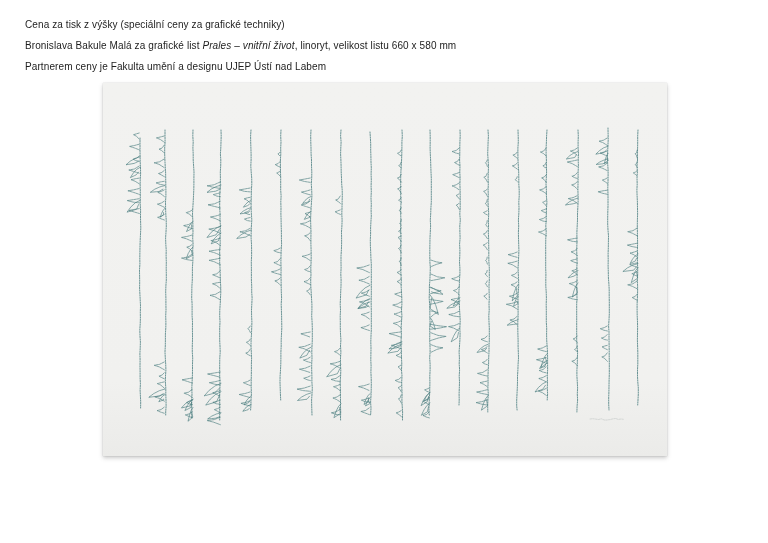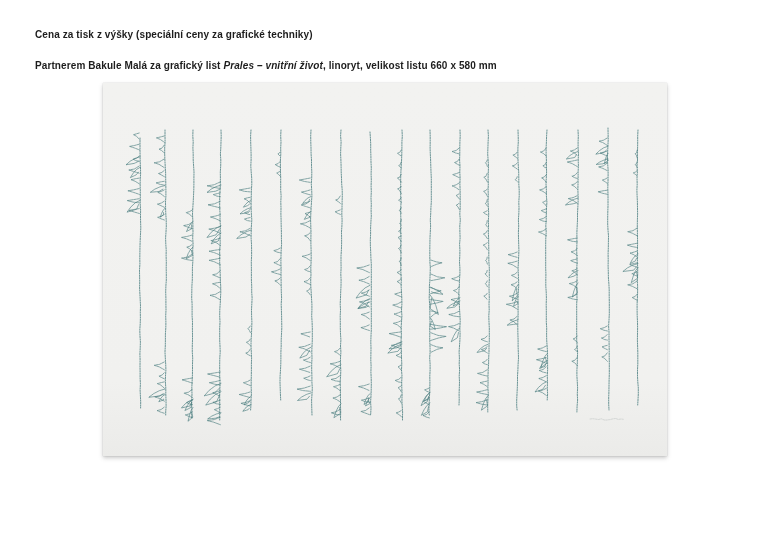--- a/index.html
+++ b/index.html
@@ -11,39 +11,40 @@
     font-family:"Liberation Sans",sans-serif;
   }
   .caption{
     position:absolute;
     left:17px;top:10px;
     font-size:10px;
     line-height:13px;
     color:#1d1d1d;
     letter-spacing:0.1px;
   }
-  .caption p{margin:18px;font-weight:bold;}
+  .caption p{margin:8px;}
   .caption em{font-style:italic;}
   .paper{
     position:absolute;
     left:103px;top:83px;
     width:564px;height:373px;
     background:linear-gradient(180deg,#f2f2f0 0%,#f1f1ef 80%,#ebebe9 100%);
     box-shadow:0 2px 4px rgba(110,110,110,0.38), 0 0 1px rgba(140,140,140,0.45);
   }
   .paper svg{display:block;width:100%;height:100%;}
 </style>
 </head>
 <body>
 
 <div class="page">
 
   <div class="caption">
     <p>Cena za tisk z výšky (speciální ceny za grafické techniky)</p>
-    <p><span>Partnerem Bakule Malá za grafický list </span><em>Prales – vnitřní život</em><span>, linoryt, velikost listu 660 x 580 mm</span></p>
+    <p><span>Bronislava Bakule Malá za grafické list </span><em>Prales – vnitřní život</em><span>, linoryt, velikost listu 660 x 580 mm</span></p>
+    <p>Partnerem ceny je Fakulta umění a designu UJEP Ústí nad Labem</p>
   </div>
 
   <div class="paper">
     <svg xmlns="http://www.w3.org/2000/svg" viewBox="0 0 564 373">
         <path d="M37.0 55.0 L37.0 61.0 L37.0 67.0 L37.1 73.0 L37.2 79.0 L37.5 85.0 L37.6 91.0 L37.2 97.0 L37.2 103.0 L37.3 109.0 L37.3 115.0 L37.2 121.0 L37.6 127.0 L37.5 133.0 L37.6 139.0 L37.8 145.0 L37.5 151.0 L37.2 157.0 L37.0 163.0 L36.9 169.0 L36.8 175.0 L36.9 181.0 L36.5 187.0 L36.6 193.0 L36.7 199.0 L36.6 205.0 L36.9 211.0 L37.2 217.0 L37.5 223.0 L37.3 229.0 L37.4 235.0 L37.2 241.0 L36.8 247.0 L37.0 253.0 L37.4 259.0 L37.2 265.0 L36.9 271.0 L37.1 277.0 L37.0 283.0 L37.1 289.0 L37.1 295.0 L37.4 301.0 L37.1 307.0 L37.4 313.0 L37.7 319.0 L37.6 325.0" fill="none" stroke="#477b7d" stroke-width="0.9" stroke-dasharray="1.3 1.15" opacity="0.88" stroke-linecap="round" stroke-linejoin="round"></path>
         <path d=" M36.2 50.0 L33.8 50.7 L30.5 51.7 L33.4 53.2 L36.4 56.2 M36.2 61.2 L31.8 62.4 L26.6 63.4 L31.3 64.9 L36.4 66.9 M36.2 73.1 L33.5 75.2 L30.0 76.2 L33.2 77.7 L36.4 78.3 M36.2 83.0 L31.4 86.0 L25.8 87.0 L30.8 88.5 L36.4 90.3 M36.2 95.1 L32.5 95.7 L28.0 96.7 L32.0 98.2 L36.4 100.9 M36.2 105.5 L30.9 106.8 L24.9 107.8 L30.3 109.3 L36.4 111.4 M36.2 115.7 L30.6 116.6 L24.2 117.6 L30.0 119.1 L36.4 119.9 M36.2 125.6 L31.4 126.4 L25.9 127.4 L30.9 128.9 L36.4 130.5" fill="none" stroke="#477b7d" stroke-width="0.75" stroke-dasharray="2.4 0.9" opacity="0.85" stroke-linecap="round" stroke-linejoin="round"></path>
         <path d="M37.0 117.4 L32.4 119.7 L27.9 123.9 L24.0 129.2 L33.7 126.2 L35.5 121.6" fill="none" stroke="#477b7d" stroke-width="0.75" stroke-dasharray="3 0.8" opacity="0.85" stroke-linecap="round" stroke-linejoin="round"></path>
         <path d="M37.0 84.4 L33.6 86.4 L30.3 90.0 L27.4 94.6 L33.1 91.9 L35.5 89.1" fill="none" stroke="#477b7d" stroke-width="0.75" stroke-dasharray="3 0.8" opacity="0.85" stroke-linecap="round" stroke-linejoin="round"></path>
         <path d="M37.0 73.8 L32.1 75.4 L27.2 78.2 L23.0 81.8 L31.2 80.4 L35.5 78.3" fill="none" stroke="#477b7d" stroke-width="0.75" stroke-dasharray="3 0.8" opacity="0.85" stroke-linecap="round" stroke-linejoin="round"></path>
         <path d="M62.0 47.0 L62.0 53.0 L62.1 59.0 L61.7 65.0 L61.7 71.0 L61.9 77.0 L62.2 83.0 L62.6 89.0 L62.7 95.0 L62.8 101.0 L62.9 107.0 L62.9 113.0 L62.5 119.0 L62.6 125.0 L62.8 131.0 L63.2 137.0 L63.3 143.0 L63.0 149.0 L62.6 155.0 L62.8 161.0 L63.2 167.0 L63.1 173.0 L63.3 179.0 L63.2 185.0 L63.3 191.0 L63.3 197.0 L62.9 203.0 L62.7 209.0 L62.9 215.0 L62.9 221.0 L63.0 227.0 L62.7 233.0 L62.9 239.0 L62.8 245.0 L62.4 251.0 L62.4 257.0 L62.3 263.0 L62.0 269.0 L62.3 275.0 L62.7 281.0 L62.9 287.0 L62.5 293.0 L62.4 299.0 L62.8 305.0 L62.8 311.0 L63.0 317.0 L63.1 323.0 L62.7 329.0 L62.7 332.0" fill="none" stroke="#477b7d" stroke-width="0.9" stroke-dasharray="1.3 1.15" opacity="0.88" stroke-linecap="round" stroke-linejoin="round"></path>

